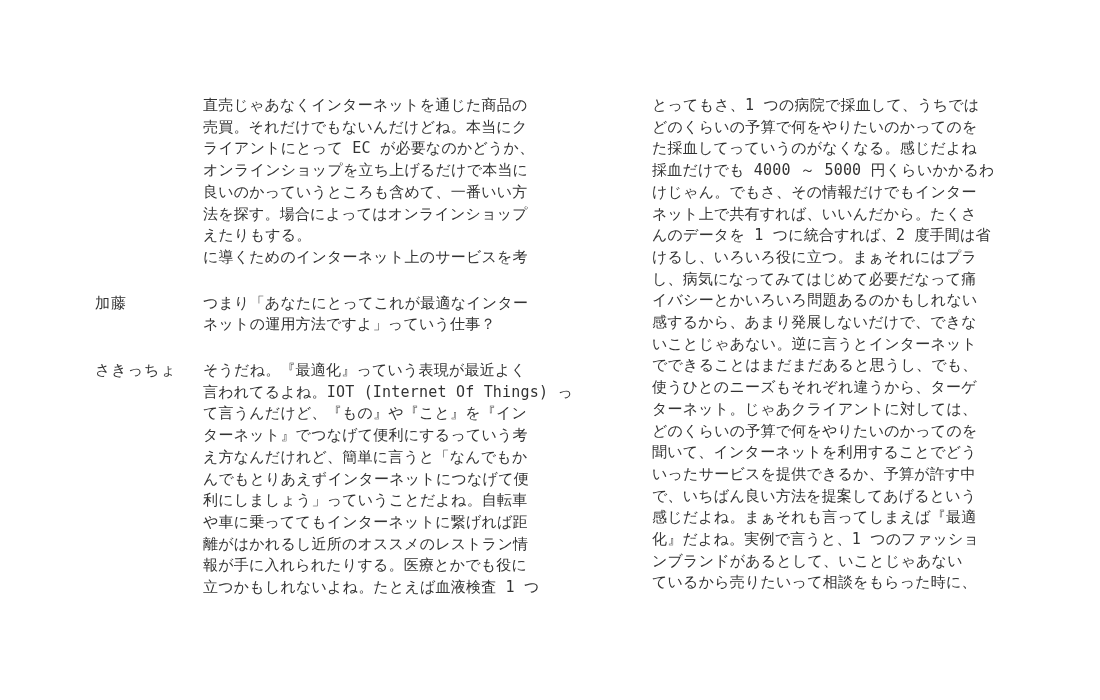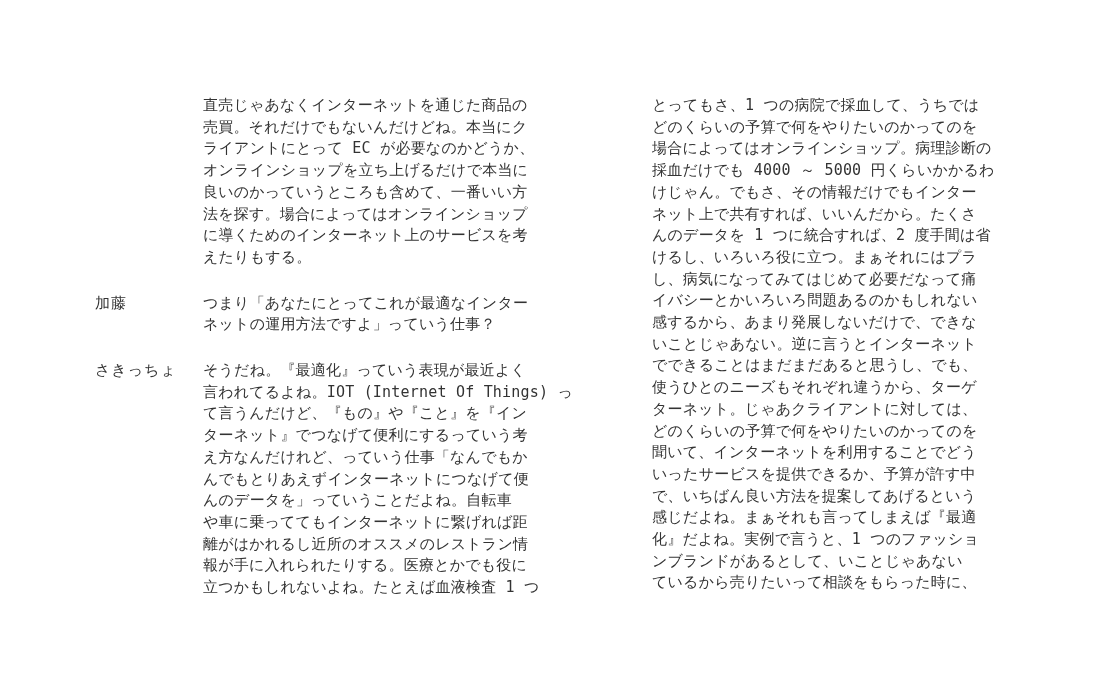--- a/index.html
+++ b/index.html
@@ -50,55 +50,55 @@
   <section class="column column-left">
       <div class="block">
         <div class="speaker"></div>
         <div class="text">
           <div class="line">直売じゃあなくインターネットを通じた商品の</div>
           <div class="line">売買。それだけでもないんだけどね。本当にク</div>
           <div class="line">ライアントにとって EC が必要なのかどうか、</div>
           <div class="line">オンラインショップを立ち上げるだけで本当に</div>
           <div class="line">良いのかっていうところも含めて、一番いい方</div>
           <div class="line">法を探す。場合によってはオンラインショップ</div>
+          <div class="line">えたりもする。</div>
           <div class="line">に導くためのインターネット上のサービスを考</div>
-          <div class="line">えたりもする。</div>
         </div>
       </div>
       <div class="block">
         <div class="speaker">加藤</div>
         <div class="text">
           <div class="line">つまり「あなたにとってこれが最適なインター</div>
           <div class="line">ネットの運用方法ですよ」っていう仕事？</div>
         </div>
       </div>
       <div class="block">
         <div class="speaker">さきっちょ</div>
         <div class="text">
           <div class="line">そうだね。『最適化』っていう表現が最近よく</div>
           <div class="line">言われてるよね。IOT (Internet Of Things) っ</div>
           <div class="line">て言うんだけど、『もの』や『こと』を『イン</div>
           <div class="line">ターネット』でつなげて便利にするっていう考</div>
-          <div class="line">え方なんだけれど、っていう仕事「なんでもか</div>
+          <div class="line">え方なんだけれど、簡単に言うと「なんでもか</div>
           <div class="line">んでもとりあえずインターネットにつなげて便</div>
-          <div class="line">んのデータを」っていうことだよね。自転車</div>
+          <div class="line">利にしましょう」っていうことだよね。自転車</div>
           <div class="line">や車に乗っててもインターネットに繋げれば距</div>
           <div class="line">離がはかれるし近所のオススメのレストラン情</div>
           <div class="line">報が手に入れられたりする。医療とかでも役に</div>
           <div class="line">立つかもしれないよね。たとえば血液検査 1 つ</div>
         </div>
       </div>
     </section>
   <section class="column column-right">
       <div class="block">
         <div class="speaker"></div>
         <div class="text">
           <div class="line">とってもさ、1 つの病院で採血して、うちでは</div>
           <div class="line">どのくらいの予算で何をやりたいのかってのを</div>
-          <div class="line">場合によってはオンラインショップ。病理診断の</div>
+          <div class="line">た採血してっていうのがなくなる。感じだよね</div>
           <div class="line">採血だけでも 4000 ～ 5000 円くらいかかるわ</div>
           <div class="line">けじゃん。でもさ、その情報だけでもインター</div>
           <div class="line">ネット上で共有すれば、いいんだから。たくさ</div>
           <div class="line">んのデータを 1 つに統合すれば、2 度手間は省</div>
           <div class="line">けるし、いろいろ役に立つ。まぁそれにはプラ</div>
           <div class="line">し、病気になってみてはじめて必要だなって痛</div>
           <div class="line">イバシーとかいろいろ問題あるのかもしれない</div>
           <div class="line">感するから、あまり発展しないだけで、できな</div>
           <div class="line">いことじゃあない。逆に言うとインターネット</div>
           <div class="line">でできることはまだまだあると思うし、でも、</div>

